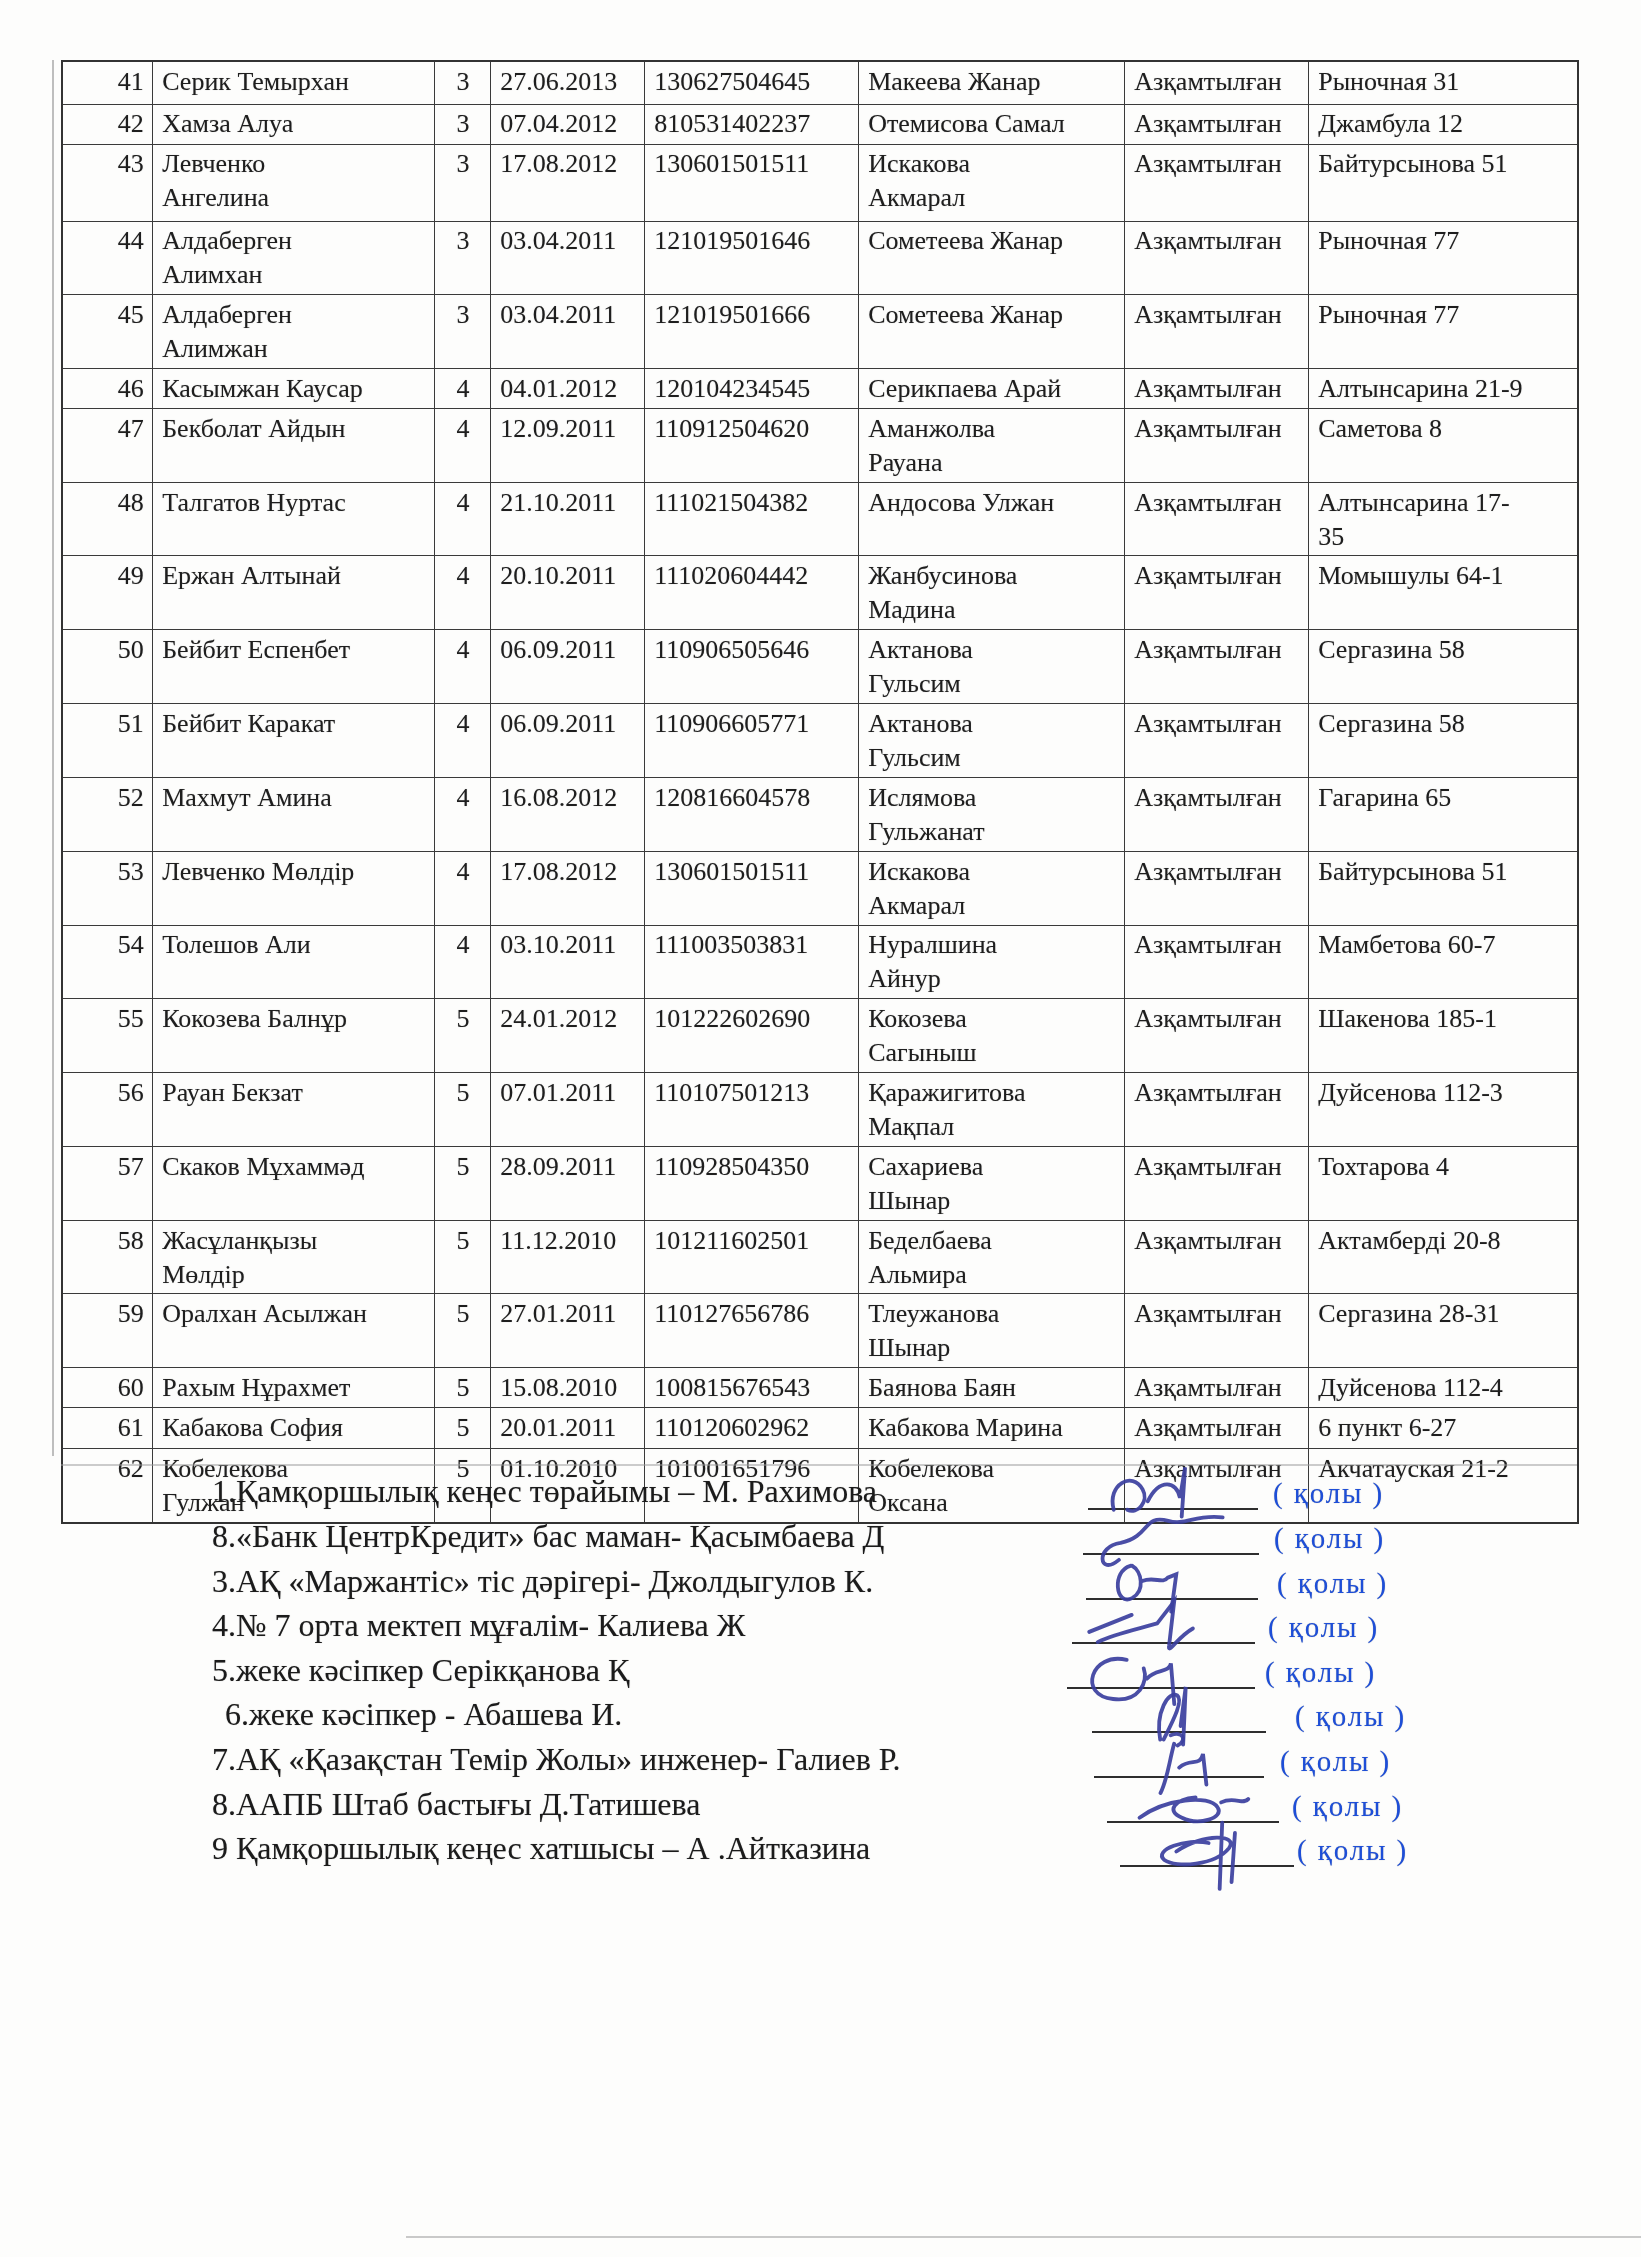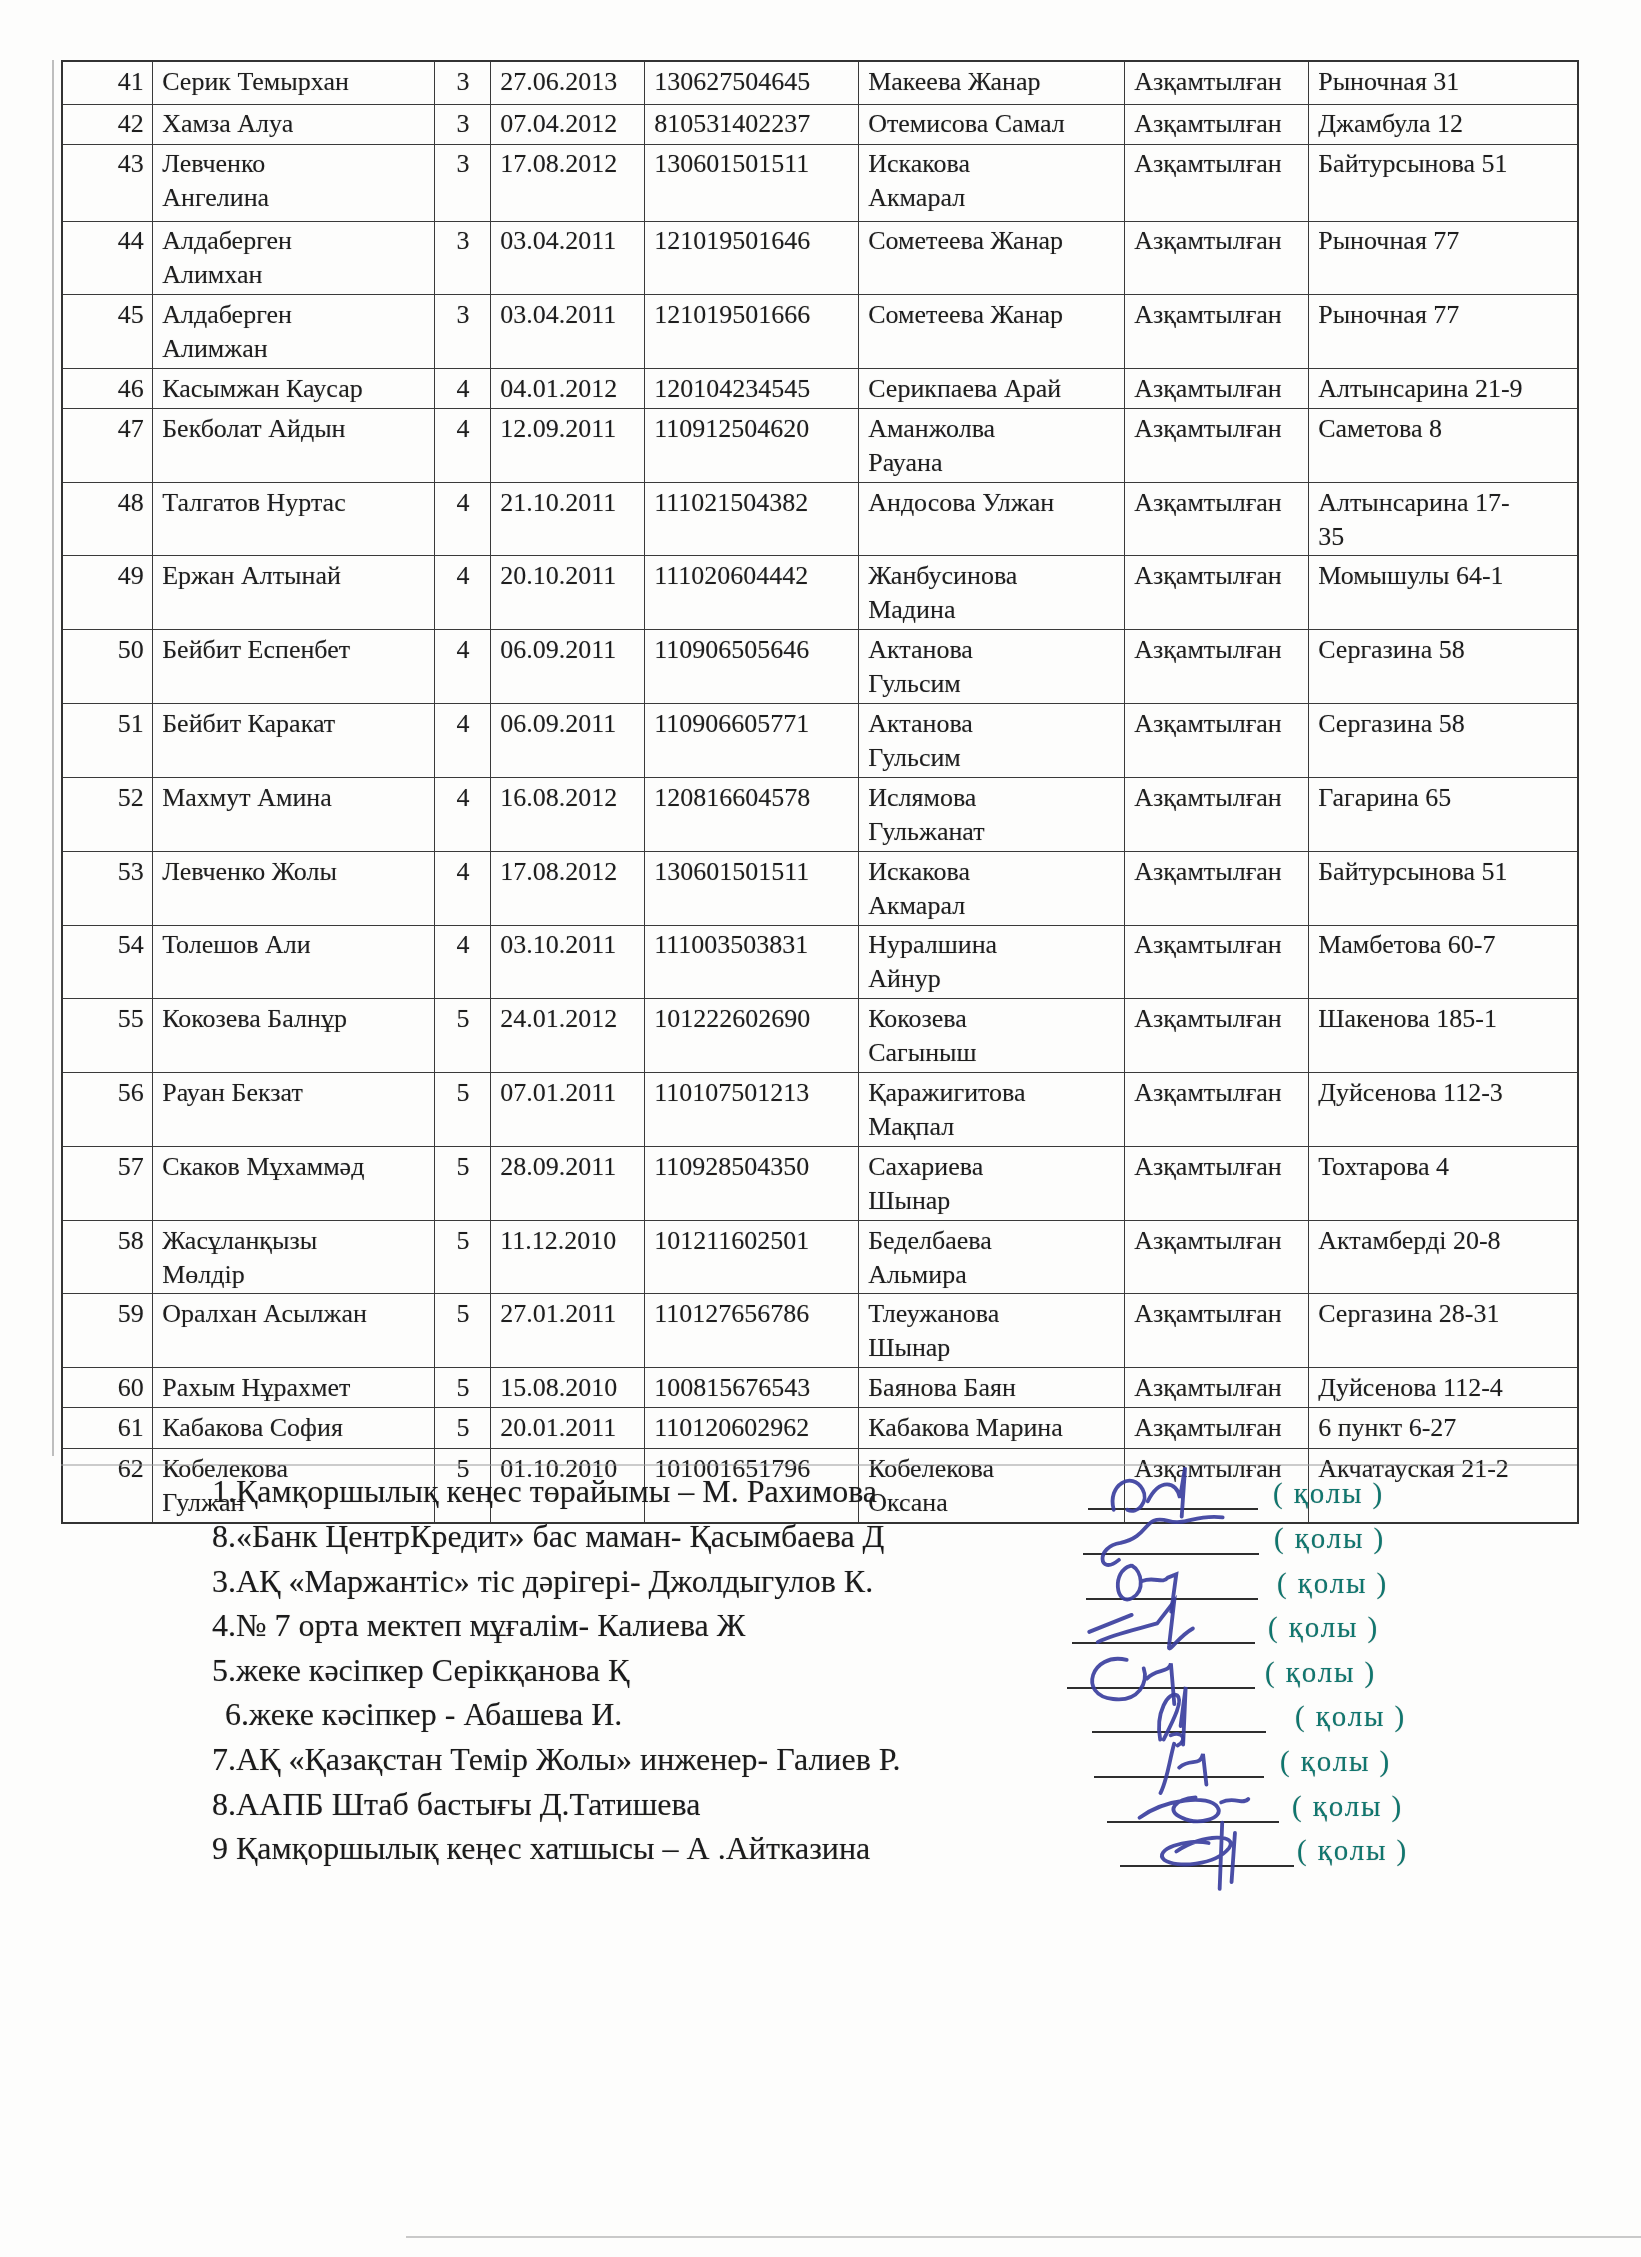--- a/index.html
+++ b/index.html
@@ -26,21 +26,21 @@
   .ghost-bottom{position:absolute;left:61px;top:1464px;width:1516px;height:1.9px;background:#9a9a9a;opacity:.5;}
   .scan-edge{position:absolute;left:406px;top:2236px;width:1236px;height:1.9px;background:#c9c9c9;}
   
   .sigrow{position:absolute;left:0;width:1641px;height:44px;}
   .sigrow .itemtext{
     position:absolute;left:212px;top:0;font-size:32px;line-height:41px;
     color:#1b1b1b;white-space:nowrap;text-shadow:0 0 1px rgba(60,60,60,.4);
   }
   .sigline{position:absolute;border-top:2.9px solid #2e2e2e;height:0;}
   .siglabel{
-    position:absolute;font-size:29px;color:#0f766e;white-space:nowrap;
+    position:absolute;font-size:29px;color:#1d4ed8;white-space:nowrap;
     letter-spacing:1.9px;text-shadow:0 0 1px rgba(60,60,60,.4);
   }
   .sigmark{position:absolute;pointer-events:none;}
   .sigmark path{fill:none;stroke:#3b3f9e;stroke-width:4.5;stroke-linecap:round;opacity:.92;}
 </style>
 </head>
 <body>
 
 <div class="page">
 
@@ -184,21 +184,21 @@
             <td class="c-grade">4</td>
             <td class="c-date">16.08.2012</td>
             <td class="c-iin">120816604578</td>
             <td class="c-parent">Ислямова
 Гульжанат</td>
             <td class="c-status">Азқамтылған</td>
             <td class="c-addr">Гагарина 65</td>
           </tr>
           <tr style="height: 72px;">
             <td class="c-num">53</td>
-            <td class="c-name">Левченко Жолы</td>
+            <td class="c-name">Левченко Мөлдір</td>
             <td class="c-grade">4</td>
             <td class="c-date">17.08.2012</td>
             <td class="c-iin">130601501511</td>
             <td class="c-parent">Искакова
 Акмарал</td>
             <td class="c-status">Азқамтылған</td>
             <td class="c-addr">Байтурсынова 51</td>
           </tr>
           <tr style="height: 70px;">
             <td class="c-num">54</td>

